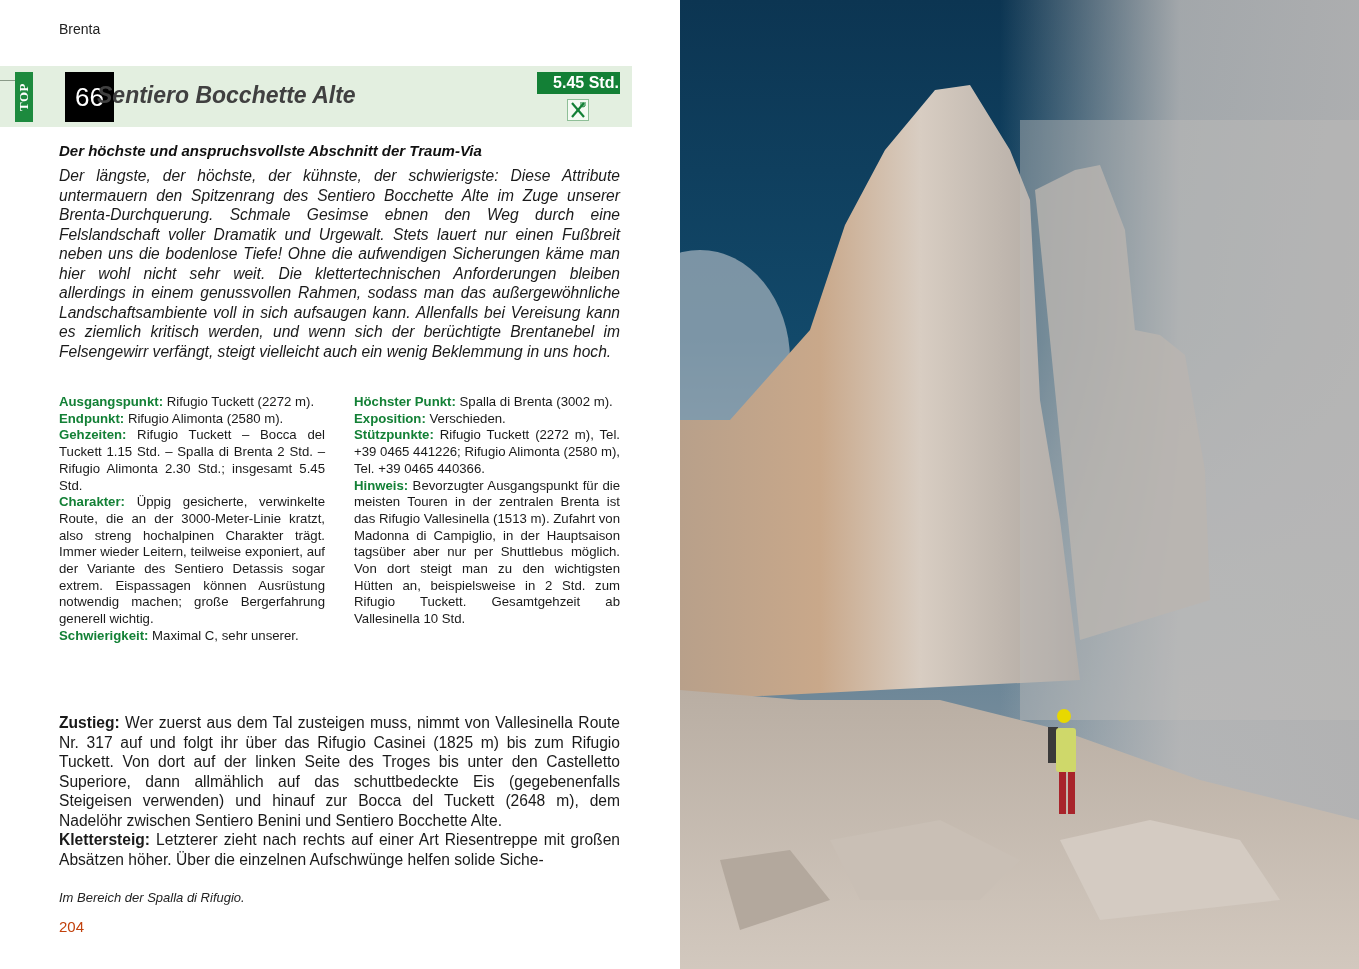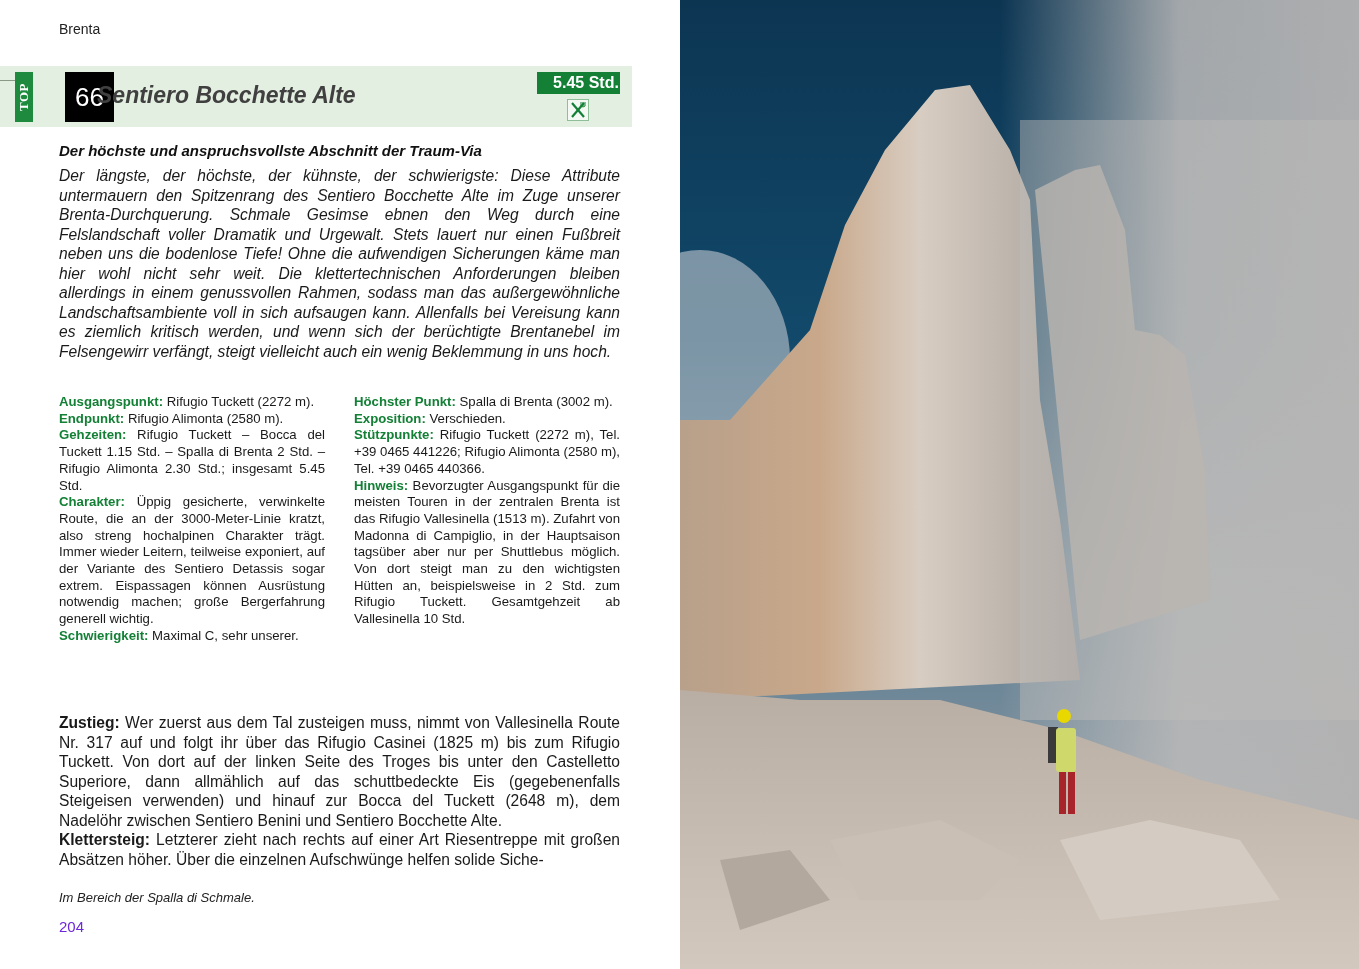--- a/index.html
+++ b/index.html
@@ -30,21 +30,21 @@
 
   .info-col { position: absolute; top: 394px; width: 266px; font-size: 13.2px; line-height: 16.7px; text-align: justify; color: #1a1a1a; }
   .info-col.left { left: 59px; }
   .info-col.right { left: 354px; }
   .info-item .key { color: #138036; font-weight: bold; }
 
   .body-text { position: absolute; left: 59px; top: 713px; width: 561px; font-size: 15.6px; line-height: 19.5px; text-align: justify; color: #1a1a1a; }
   .body-text .key { font-weight: bold; }
 
   .caption { position: absolute; left: 59px; top: 890px; font-size: 13px; font-style: italic; color: #222; }
-  .folio { position: absolute; left: 59px; top: 918px; font-size: 15px; color: #6d28d9; }
+  .folio { position: absolute; left: 59px; top: 918px; font-size: 15px; color: #c2410c; }
 
   
   .photo { position: absolute; left: 680px; top: 0; width: 679px; height: 969px; overflow: hidden;
            background: linear-gradient(180deg, #0c3552 0%, #12496a 35%, #5d7d92 60%, #9aa2a8 100%); }
   .photo svg { position: absolute; left: 0; top: 0; width: 679px; height: 969px; }
 </style>
 </head>
 <body>
 
 <div class="page-left">
@@ -83,21 +83,21 @@
     <div class="info-item"><span class="key">Exposition:</span> <span>Verschieden.</span></div>
     <div class="info-item"><span class="key">Stützpunkte:</span> <span>Rifugio Tuckett (2272 m), Tel. +39 0465 441226; Rifugio Alimonta (2580 m), Tel. +39 0465 440366.</span></div>
     <div class="info-item"><span class="key">Hinweis:</span> <span>Bevorzugter Ausgangspunkt für die meisten Touren in der zentralen Brenta ist das Rifugio Vallesinella (1513 m). Zufahrt von Madonna di Campiglio, in der Hauptsaison tagsüber aber nur per Shuttlebus möglich. Von dort steigt man zu den wichtigsten Hütten an, beispielsweise in 2 Std. zum Rifugio Tuckett. Gesamtgehzeit ab Vallesinella 10 Std.</span></div>
   </div>
 
   <div class="body-text">
     <div><span class="key">Zustieg:</span> <span>Wer zuerst aus dem Tal zusteigen muss, nimmt von Vallesinella Route Nr. 317 auf und folgt ihr über das Rifugio Casinei (1825 m) bis zum Rifugio Tuckett. Von dort auf der linken Seite des Troges bis unter den Castelletto Superiore, dann allmählich auf das schuttbedeckte Eis (gegebenenfalls Steigeisen verwenden) und hinauf zur Bocca del Tuckett (2648 m), dem Nadelöhr zwischen Sentiero Benini und Sentiero Bocchette Alte.</span></div>
     <div><span class="key">Klettersteig:</span> <span>Letzterer zieht nach rechts auf einer Art Riesentreppe mit großen Absätzen höher. Über die einzelnen Aufschwünge helfen solide Siche-</span></div>
   </div>
 
-  <div class="caption">Im Bereich der Spalla di Schmale.</div>
+  <div class="caption">Im Bereich der Spalla di Rifugio.</div>
   <div class="folio">204</div>
 </div>
 
 <div class="photo">
   <svg viewBox="0 0 679 969" preserveAspectRatio="none">
     <defs>
       <linearGradient id="rock" x1="0" y1="0" x2="1" y2="0">
         <stop offset="0" stop-color="#b8a08a"></stop>
         <stop offset="0.35" stop-color="#c9a88a"></stop>
         <stop offset="0.6" stop-color="#d8cdc2"></stop>

